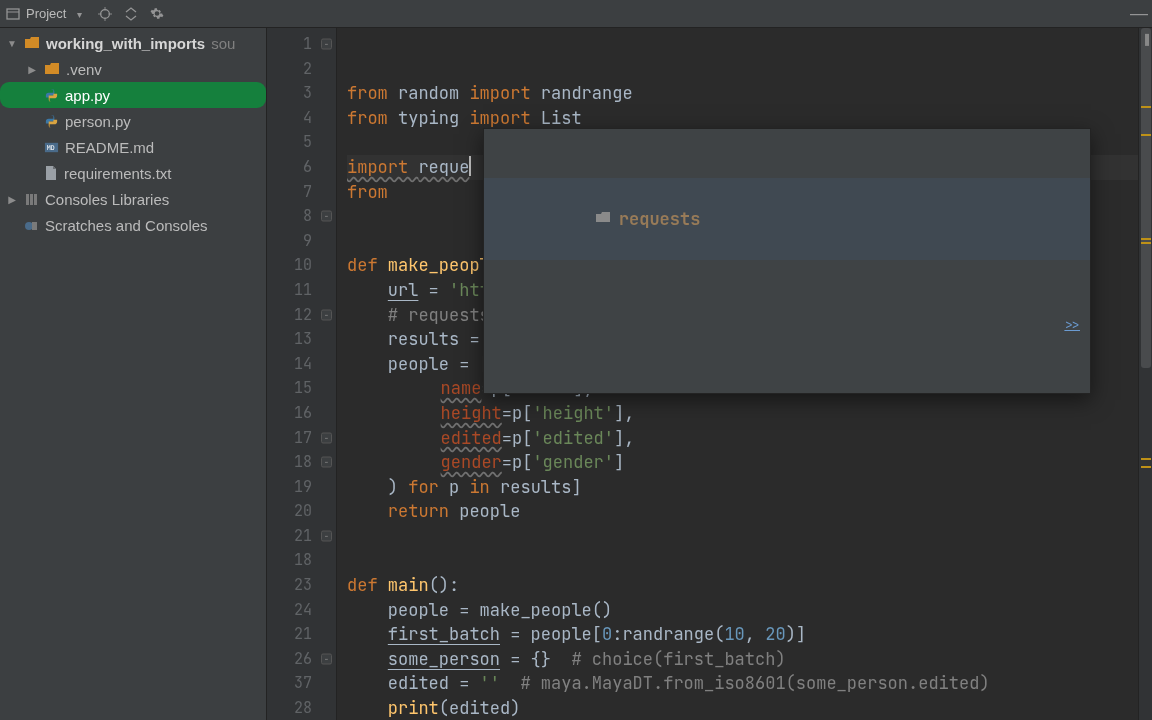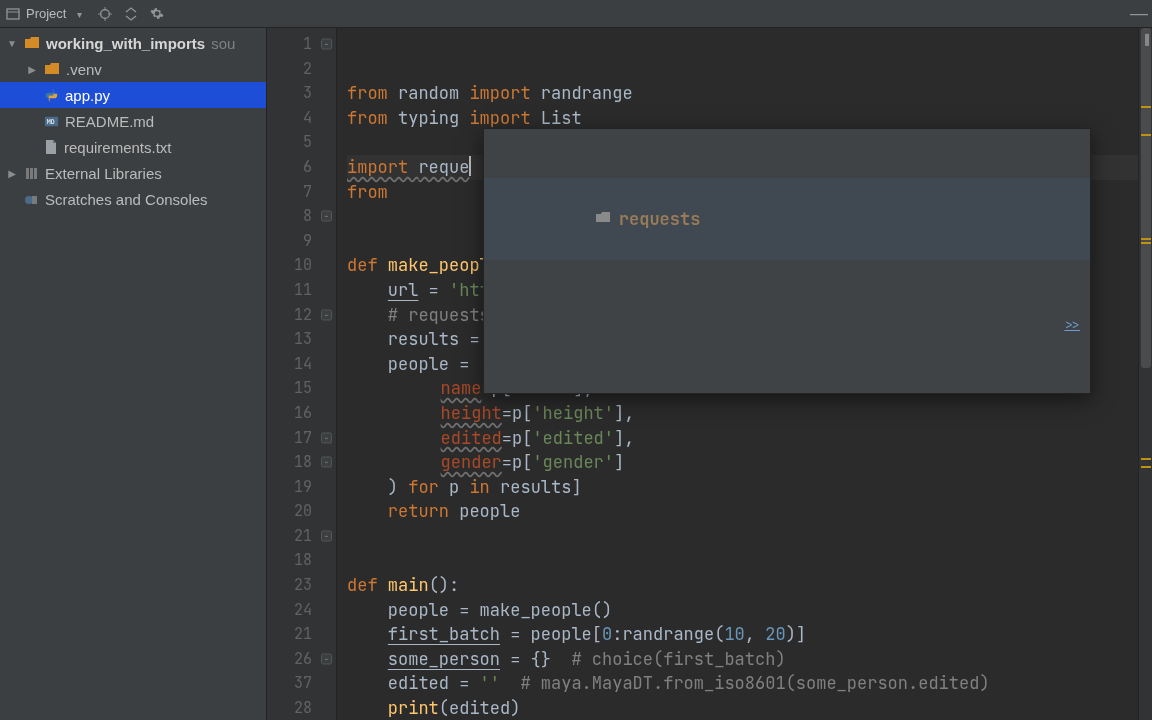--- a/index.html
+++ b/index.html
@@ -37,21 +37,21 @@
     color: #bbbbbb;
     display: flex; flex-direction: column;
   }
   .tree { padding-top: 2px; }
   .tree-row {
     display: flex; align-items: center; gap: 6px;
     height: 26px; padding-left: 6px;
     white-space: nowrap;
   }
   .tree-row .indent { display: inline-block; }
-  .tree-row.selected { background: #1d4ed8; color: #ffffff; }
+  .tree-row.selected { background: #15803d; color: #ffffff; border-radius: 9px; }
   .tree-row .twisty { width: 12px; text-align: center; color: #8c8c8c; font-size: 10px; }
   .trunc { color: #808080; }
   .folder-icon { color: #d28b26; }
   .py-icon svg, .md-icon svg, .txt-icon svg, .lib-icon svg, .sc-icon svg, .folder-icon svg { display:block; }
 
   
   .editor { flex: 1; display: flex; position: relative; background: #2b2b2b; }
   .gutter {
     width: 70px;
     background: #313335;
@@ -165,20 +165,31 @@
             <svg width="15" height="15" viewBox="0 0 16 16">
               <path fill="#3b78a7" d="M7 1h3v4H5c-2 0-3 1-3 3v2h4V8h5V4c0-2-1-3-4-3z"></path>
               <path fill="#d9a441" d="M9 15H6v-4h5c2 0 3-1 3-3V6h-4v2H5v4c0 2 1 3 4 3z"></path>
             </svg>
           </span>
           <span>app.py</span>
         </div>
         <div class="tree-row">
           <span class="indent" style="width:14px"></span>
           <span class="twisty"></span>
+          <span class="py-icon">
+            <svg width="15" height="15" viewBox="0 0 16 16">
+              <path fill="#3b78a7" d="M7 1h3v4H5c-2 0-3 1-3 3v2h4V8h5V4c0-2-1-3-4-3z"></path>
+              <path fill="#d9a441" d="M9 15H6v-4h5c2 0 3-1 3-3V6h-4v2H5v4c0 2 1 3 4 3z"></path>
+            </svg>
+          </span>
+          <span>person.py</span>
+        </div>
+        <div class="tree-row">
+          <span class="indent" style="width:14px"></span>
+          <span class="twisty"></span>
           <span class="md-icon">
             <svg width="15" height="15" viewBox="0 0 16 16">
               <rect x="1" y="3" width="14" height="10" fill="#4a6b8a"></rect>
               <text x="3" y="11" font-size="7" fill="#fff" font-family="monospace">MD</text>
             </svg>
           </span>
           <span>README.md</span>
         </div>
         <div class="tree-row">
           <span class="indent" style="width:14px"></span>
@@ -193,21 +204,21 @@
         </div>
         <div class="tree-row">
           <span class="twisty">▶</span>
           <span class="lib-icon">
             <svg width="15" height="15" viewBox="0 0 15 15">
               <rect x="2" y="2" width="3" height="11" fill="#7a7a7a"></rect>
               <rect x="6" y="2" width="3" height="11" fill="#7a7a7a"></rect>
               <rect x="10" y="2" width="3" height="11" fill="#7a7a7a"></rect>
             </svg>
           </span>
-          <span>External Libraries</span>
+          <span>Consoles Libraries</span>
         </div>
         <div class="tree-row">
           <span class="twisty"></span>
           <span class="sc-icon">
             <svg width="15" height="15" viewBox="0 0 15 15">
               <circle cx="5" cy="8" r="4" fill="#4a6b8a"></circle>
               <rect x="8" y="4" width="5" height="8" fill="#7a7a7a"></rect>
             </svg>
           </span>
           <span>Scratches and Consoles</span>

